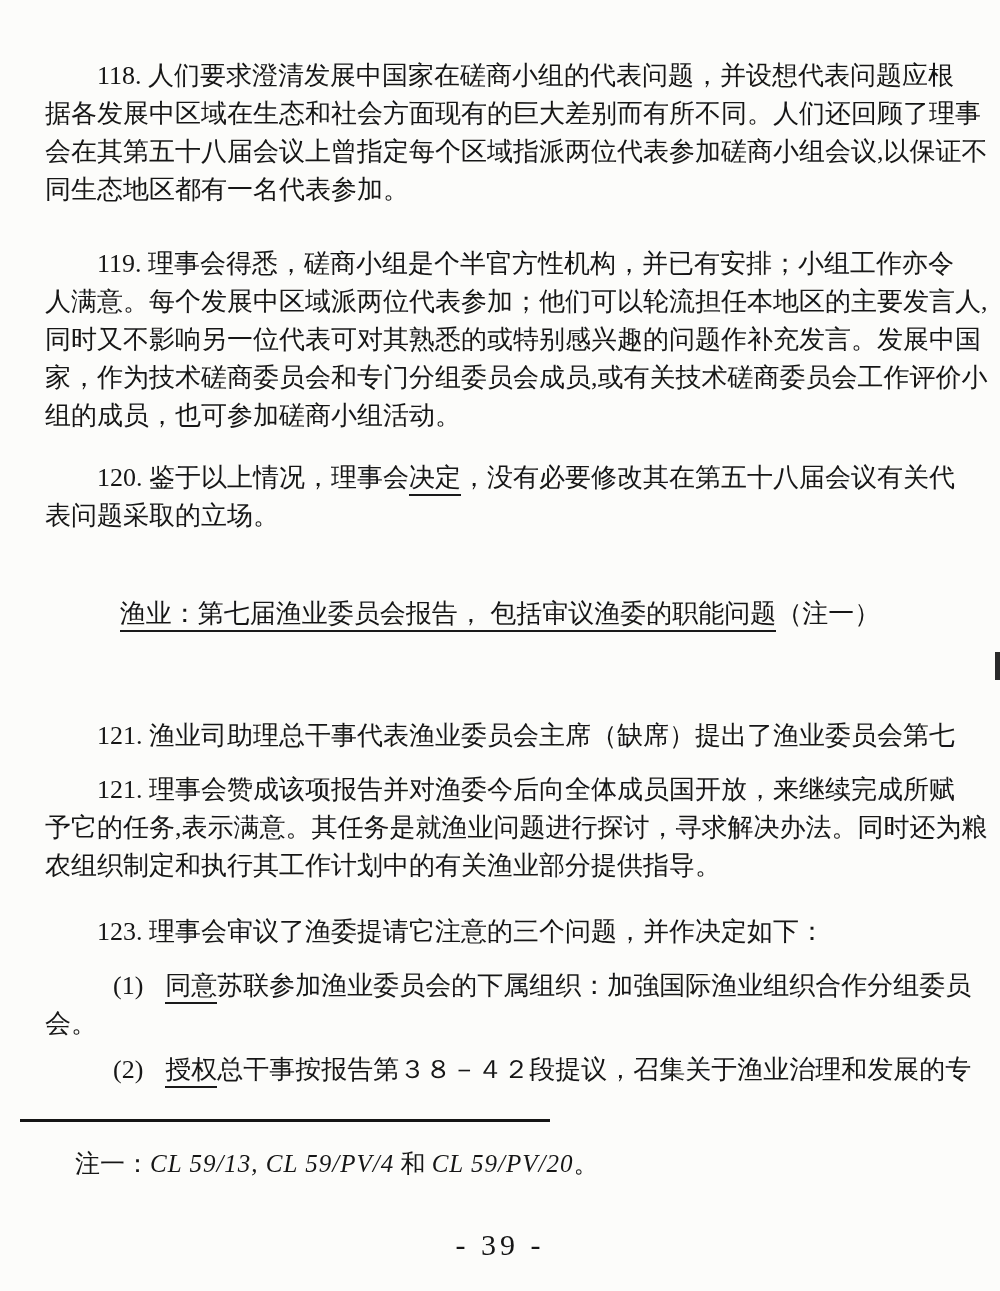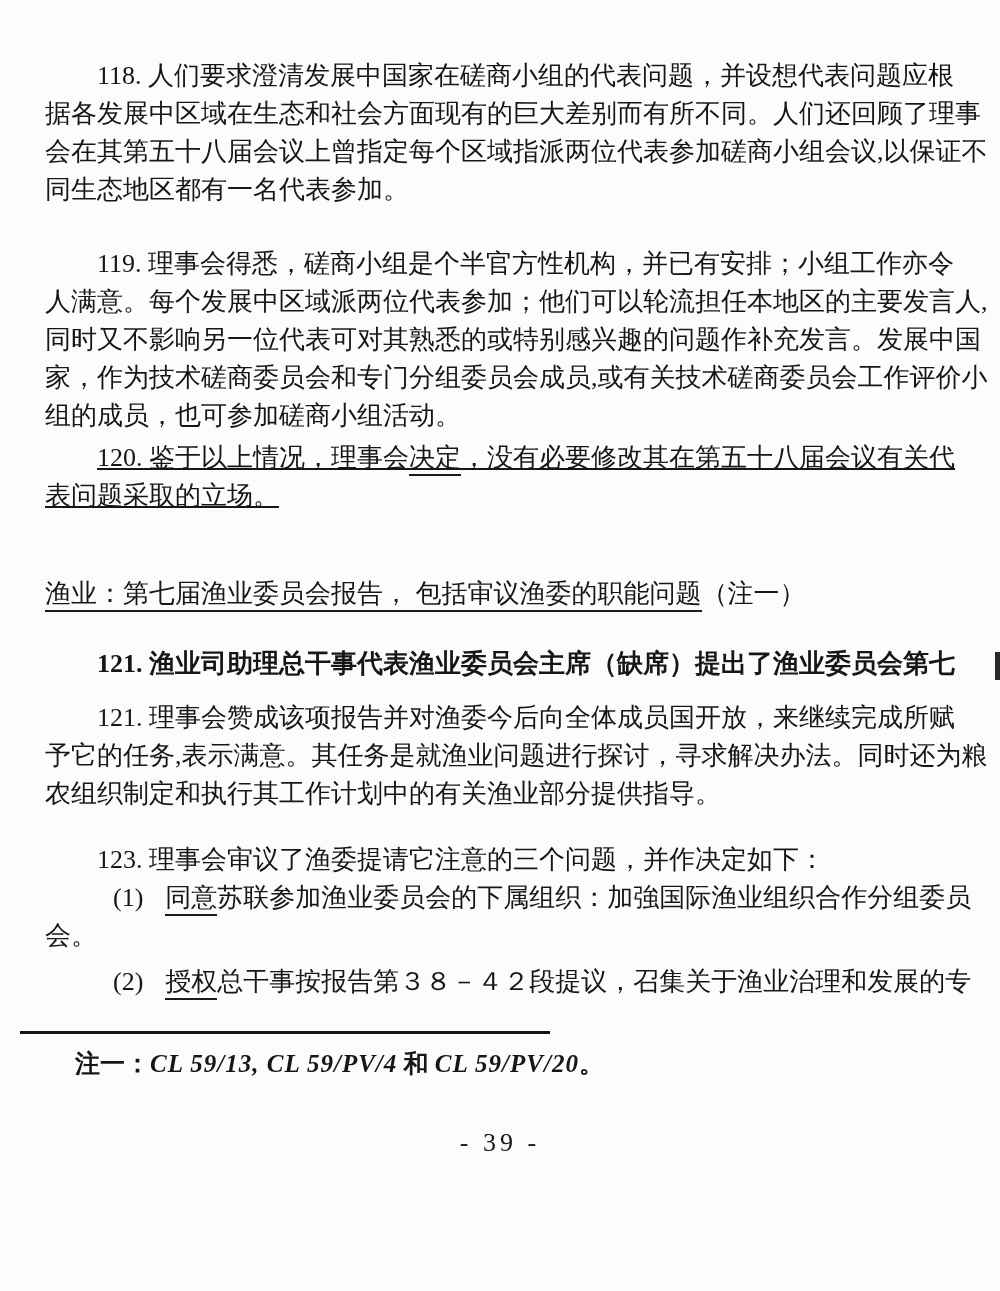--- a/index.html
+++ b/index.html
@@ -20,61 +20,61 @@
   }
   .line {
     font-size: 26px;
     line-height: 38px;
     white-space: nowrap;
   }
   .indent { text-indent: 52px; }
   .para { margin: 0; }
   .p118 { margin-top: 9px; }
   .p119 { margin-top: 36px; }
-  .p120 { margin-top: 4px; text-decoration: underline; }
+  .p120 { margin-top: 24px; }
   .heading {
     margin-top: 60px;
     font-size: 26px;
     line-height: 38px;
     white-space: nowrap;
+    text-align: center;
   }
-  .p121 { margin-top: 32px; font-weight: bold; }
+  .p121 { margin-top: 84px; }
   .p122 { margin-top: 16px; }
   .p123 { margin-top: 28px; }
-  .item1 { margin-top: 0; }
+  .item1 { margin-top: 16px; }
   .item2 { margin-top: 8px; }
   .u {
     border-bottom: 2px solid #1a1a1a;
     padding-bottom: 2px;
   }
   .marker { margin-right: 22px; }
   .item-first { padding-left: 68px; text-indent: 0; }
   .rule {
     margin-top: 30px;
     margin-left: -25px;
     width: 530px;
     height: 3px;
     background: #151515;
   }
   .footnote {
-    margin-top: 12px;
+    margin-top: 24px;
     padding-left: 30px;
     font-size: 25px;
     line-height: 36px;
     white-space: nowrap;
-    font-weight: bold;
   }
   .ref {
     font-style: italic;
     letter-spacing: 1px;
   }
   .page-number {
     margin-top: 46px;
     text-align: center;
-    font-size: 26px;
+    font-size: 30px;
     letter-spacing: 4px;
   }
   .scan-mark {
     position: absolute;
     right: 0;
     top: 652px;
     width: 5px;
     height: 28px;
     background: #2a2a2a;
   }

